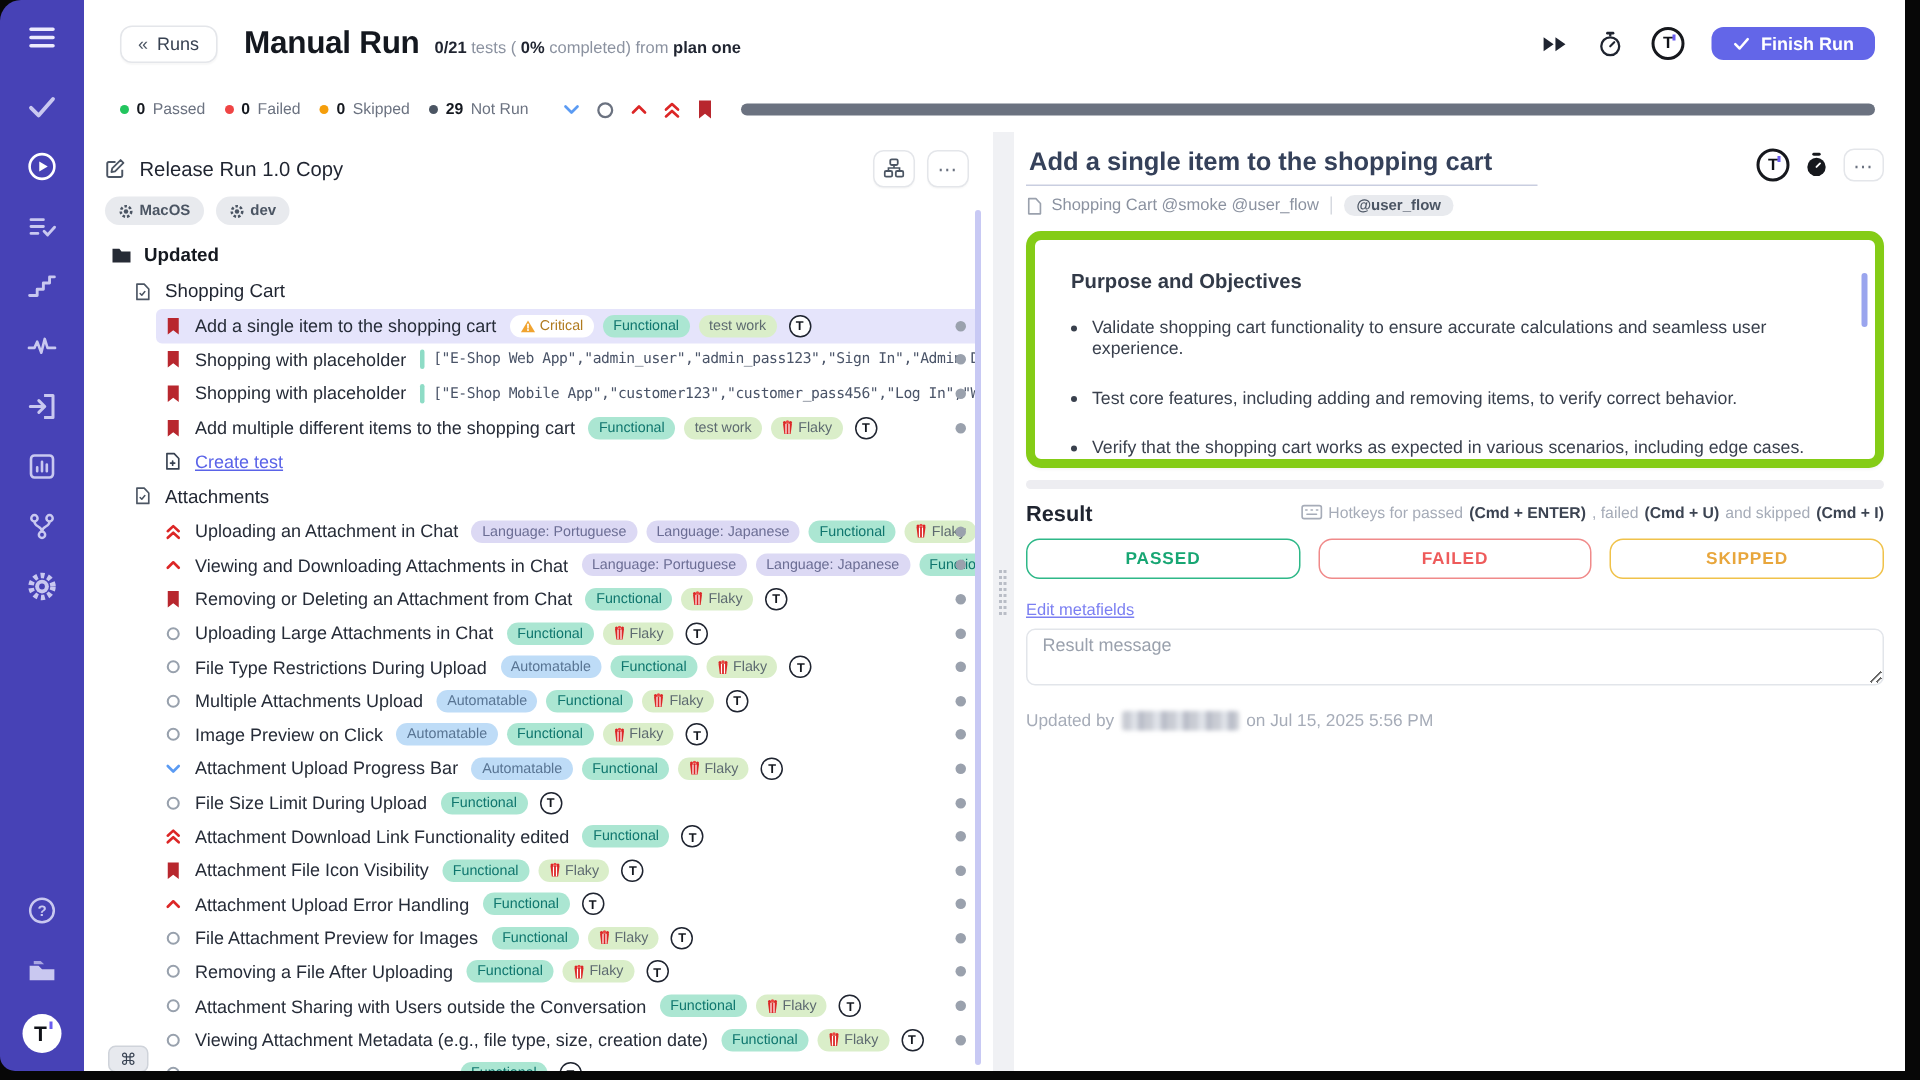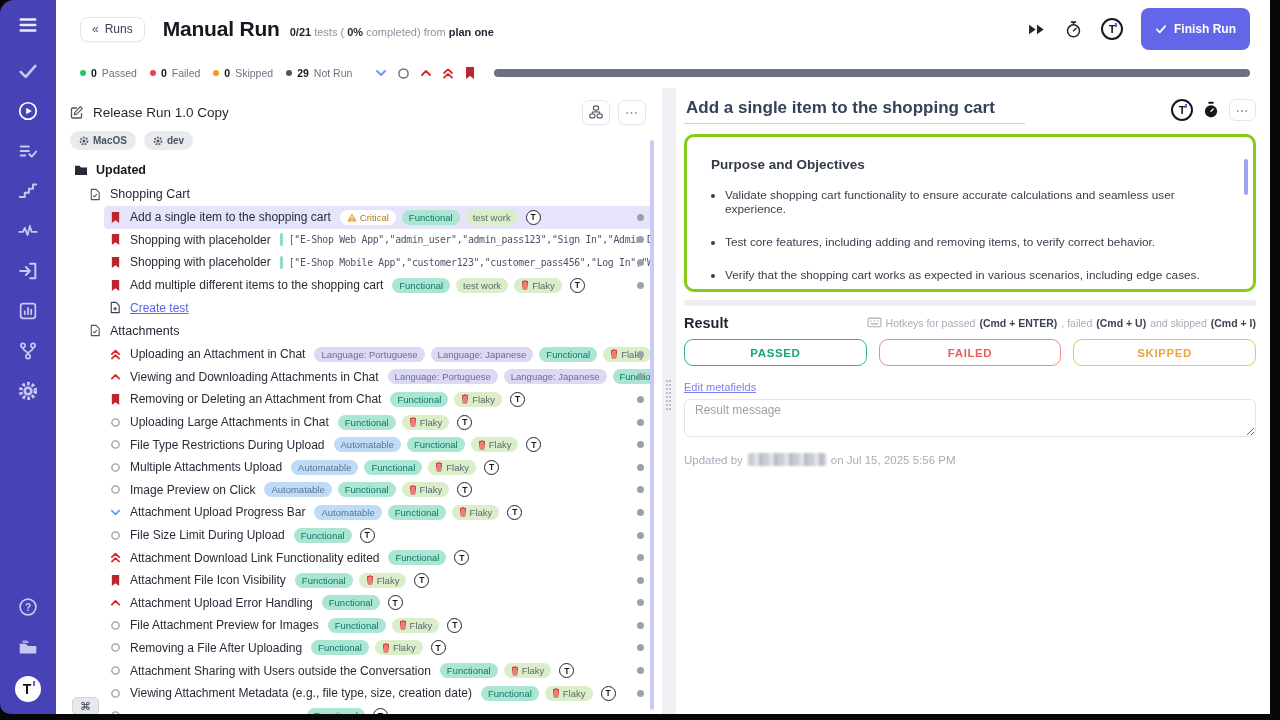--- a/index.html
+++ b/index.html
@@ -24,21 +24,21 @@
   .hdr{display:flex;align-items:center;height:58px;padding:0 20px 0 24px}
   .back-btn{display:flex;align-items:center;gap:6px;border:1px solid #e4e6ea;background:#fff;border-radius:8px;height:25px;padding:0 11px;font-size:12px;color:#374151;cursor:pointer;box-shadow:0 1px 1px rgba(0,0,0,.03)}
   .back-btn .chev{font-size:12px;color:#4b5563}
   .page-title{font-size:21px;font-weight:800;color:#14181f;margin-left:18px;letter-spacing:-.2px}
   .subtitle{font-size:11px;color:#8b92a0;margin-left:10px;margin-top:6px;white-space:nowrap}
   .subtitle b{color:#1f2430;font-weight:700}
   .hspace{flex:1}
   .hicon{margin-left:18px;cursor:pointer}
   .tbig{width:22px;height:22px;border:2px solid #16181d;border-radius:50%;display:flex;align-items:center;justify-content:center;font-size:11px;font-weight:900;color:#101218;position:relative;background:#fff}
   .tbig i{position:absolute;right:4px;top:3px;width:2px;height:4px;background:#6a5cf0}
-  .finish-btn{margin-left:18px;display:flex;align-items:center;gap:7px;background:#6366e8;color:#fff;border:none;border-radius:8px;height:42px;padding:0 14px;font-size:12px;font-weight:600;cursor:pointer;font-family:"Liberation Sans",sans-serif}
+  .finish-btn{margin-left:18px;display:flex;align-items:center;gap:7px;background:#6366e8;color:#fff;border:none;border-radius:8px;height:22px;padding:0 14px;font-size:12px;font-weight:600;cursor:pointer;font-family:"Liberation Sans",sans-serif}
 
   
   .stats{display:flex;align-items:center;height:30px;padding:0 20px 0 24px}
   .stat{display:flex;align-items:center;gap:5px;margin-right:13px;font-size:10.5px;color:#6b7280;white-space:nowrap}
   .stat .sdot{width:6px;height:6px;border-radius:50%}
   .stat b{color:#14181f;font-weight:700}
   .fbtn{margin-left:10px;cursor:pointer;display:flex;align-items:center}
   .progress{flex:1;height:8px;background:#6b7280;border-radius:4px;margin-left:18px}
 
   
@@ -87,21 +87,21 @@
   
   .dtl-hdr{display:flex;align-items:flex-start}
   .dtl-title{font-size:17px;font-weight:700;color:#35415a;border-bottom:1.5px solid #c9cee0;padding:2px 30px 5px 2px;cursor:text}
   .dtl-icons{margin-left:auto;display:flex;align-items:center;gap:9px;padding-top:3px}
   .timer-filled{cursor:pointer}
   .mini-btn{width:27px;height:22px;border:1px solid #e4e6ea;border-radius:7px;background:#fff;display:flex;align-items:center;justify-content:center;cursor:pointer}
   .crumb{display:flex;align-items:center;gap:6px;margin-top:6px;font-size:11px;color:#8b92a0}
   .crumb .sep{width:1px;height:12px;background:#d6d9e0;margin:0 2px}
   .crumb-tag{background:#e8eaee;border-radius:9px;padding:1.5px 8px;font-size:10px;font-weight:600;color:#4b5563}
 
-  .desc-card{margin-top:10px;height:158px;border:3px solid #84cc16;border-radius:10px;background:#fff;box-shadow:0 1px 2px rgba(0,0,0,.04);padding:20px 24px;position:relative;overflow:hidden}
+  .desc-card{margin-top:10px;height:158px;border:6px solid #84cc16;border-radius:10px;background:#fff;box-shadow:0 1px 2px rgba(0,0,0,.04);padding:20px 24px;position:relative;overflow:hidden}
   .desc-h{font-size:13.5px;font-weight:700;color:#323a48}
   .desc-card ul{margin:16px 0 0 14px}
   .desc-card li{font-size:11.8px;color:#39404d;margin-bottom:19px}
   .rscroll{position:absolute;right:5px;top:22px;width:4px;height:36px;background:#9aa5ee;border-radius:2px;cursor:grab}
 
   .hstrip{height:6px;background:#ededf1;border-radius:3px;margin-top:8px;cursor:row-resize}
 
   .result-row{display:flex;align-items:baseline;margin-top:9px}
   .result-h{font-size:14.5px;font-weight:700;color:#1f2430}
   .hotkeys{margin-left:auto;font-size:10.5px;color:#a6acb8;display:flex;align-items:flex-start;gap:4px;white-space:nowrap}
@@ -804,20 +804,28 @@
                 <circle cx="10" cy="11.4" r="6.8" fill="#16181d"></circle>
                 <path d="M8 2h4" stroke="#16181d" stroke-width="2.2" stroke-linecap="round"></path>
                 <path d="M10 11.4l2.6-2.6" stroke="#fff" stroke-width="1.4" stroke-linecap="round"></path>
               </svg>
             </span>
           <span class="mini-btn">
               <span class="dots3">⋯</span>
             </span>
         </div>
       </div>
+      <div class="crumb">
+        <svg width="11" height="13" viewBox="0 0 12 14">
+            <path d="M2 1.5h5.2L10.5 5v7.5H2z" fill="none" stroke="#9aa1ad" stroke-width="1.2" stroke-linejoin="round"></path>
+          </svg>
+        <span>Shopping Cart @smoke @user_flow</span>
+        <span class="sep"></span>
+        <span class="crumb-tag">@user_flow</span>
+      </div>
 
       <div class="desc-card">
         <div class="desc-h">Purpose and Objectives</div>
         <ul>
           <li>Validate shopping cart functionality to ensure accurate calculations and seamless user experience.</li>
           <li>Test core features, including adding and removing items, to verify correct behavior.</li>
           <li>Verify that the shopping cart works as expected in various scenarios, including edge cases.</li>
         </ul>
         <span class="rscroll"></span>
       </div>

